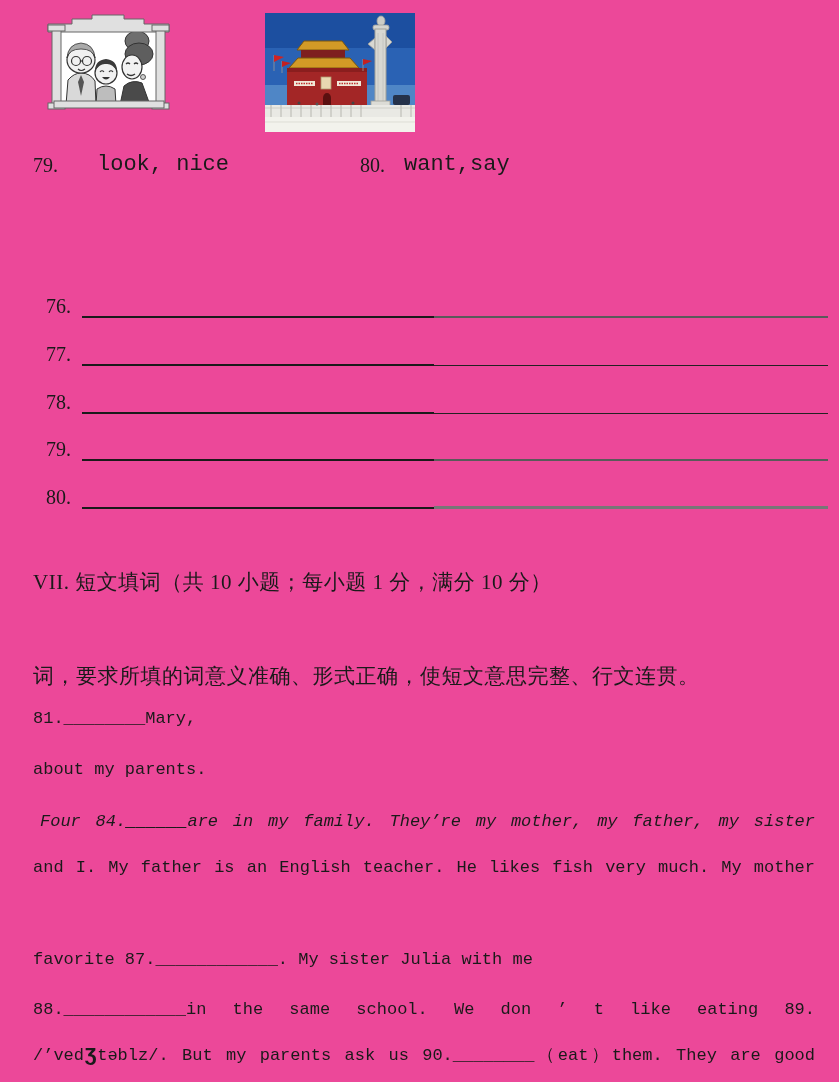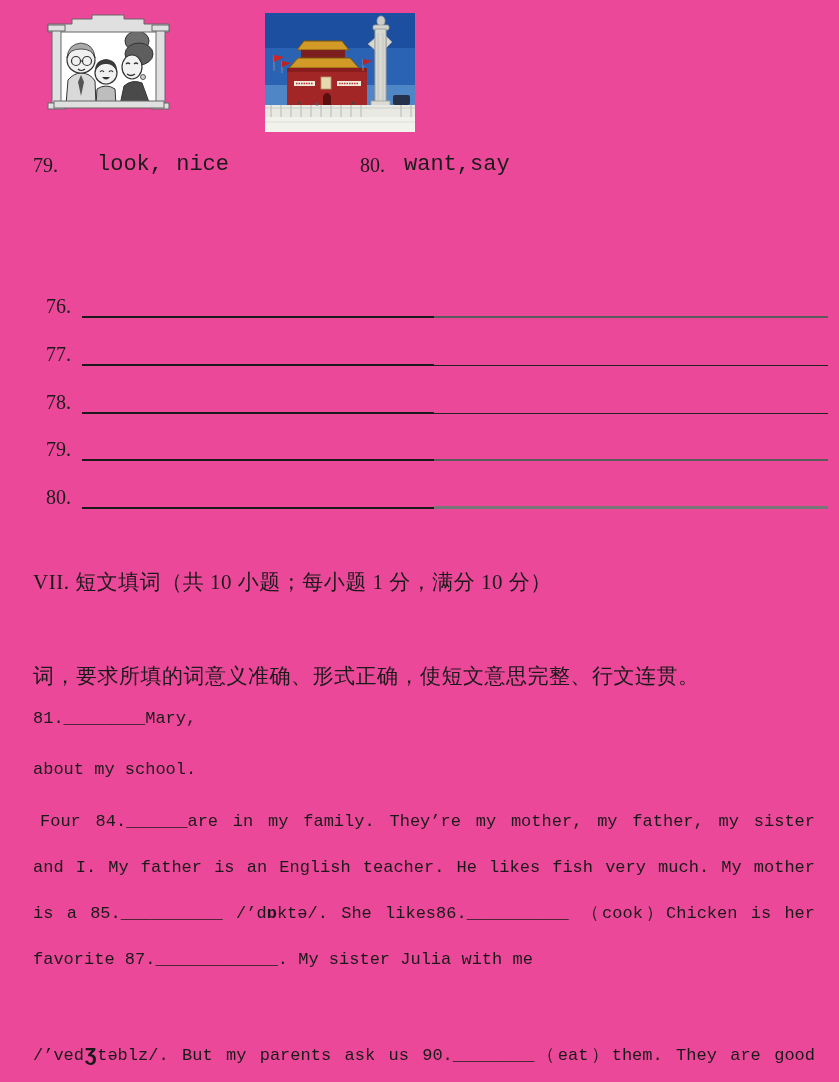--- a/index.html
+++ b/index.html
@@ -20,21 +20,21 @@
   .r77 .seg-b,.r78 .seg-b{border-bottom:1px solid #222222;}
   .r80 .seg-b{border-bottom:3px solid #777777;}
   
   .cjk{position:absolute;left:33px;width:782px;font-size:21px;line-height:28px;letter-spacing:0.5px;
        font-family:"Liberation Serif",serif;margin-top:44px;}
   
   .p-line{position:absolute;left:33px;width:782px;font-size:17px;line-height:26px;
           font-family:"Liberation Mono","DejaVu Sans Mono",monospace;}
   .just{text-align:justify;text-align-last:justify;}
   .ind-lg{padding-left:62px;width:720px;}
-  .ind-sm{padding-left:7px;width:775px;}
+  .ind-sm{padding-left:7px;width:775px;font-style:italic;}
   .glyph-bold{font-weight:bold;}
   .glyph-big{font-weight:bold;font-size:22px;}
 </style>
 </head>
 <body>
 
 <div class="page">
 
   <svg class="img-abs" style="left:40px;top:14px" width="137" height="108" viewBox="0 0 137 108">
     <rect x="18" y="15" width="101" height="76" fill="#ffffff" stroke="#888" stroke-width="1"></rect>
@@ -154,20 +154,20 @@
     <div class="ans-line">
         <div class="seg-a"></div>
         <div class="seg-b"></div>
       </div>
   </div>
 
   <div class="cjk" style="top:524px">VII.  短文填词（共 10 小题；每小题 1 分，满分 10 分）</div>
   <div class="cjk" style="top:618px">词，要求所填的词意义准确、形式正确，使短文意思完整、行文连贯。</div>
 
   <div class="p-line" style="top:706px">81.________Mary,</div>
-  <div class="p-line" style="top:757px">about my school.</div>
+  <div class="p-line" style="top:757px">about my parents.</div>
   <div class="p-line just ind-sm" style="top:809px">Four 84.______are in my family. They’re my mother, my father, my sister</div>
   <div class="p-line just" style="top:855px">and I. My father is an English teacher. He likes fish very much. My mother</div>
-  <div class="p-line just" style="top:901px"><span>is a 85.__________ /’d</span><span class="glyph-bold">ɒ</span><span>ktə/. She likes86.__________ （cook）Chicken is her</span></div>
   <div class="p-line" style="top:947px">favorite 87.____________.  My sister Julia with me</div>
+  <div class="p-line just" style="top:997px">88.____________in the same school. We don ’ t like eating 89.</div>
   <div class="p-line just" style="top:1042px"><span>/’ved</span><span class="glyph-big">ʒ</span><span>təblz/.  But my parents ask us 90.________（eat）them. They are good</span></div>
 
 </div>
 
 </body></html>

